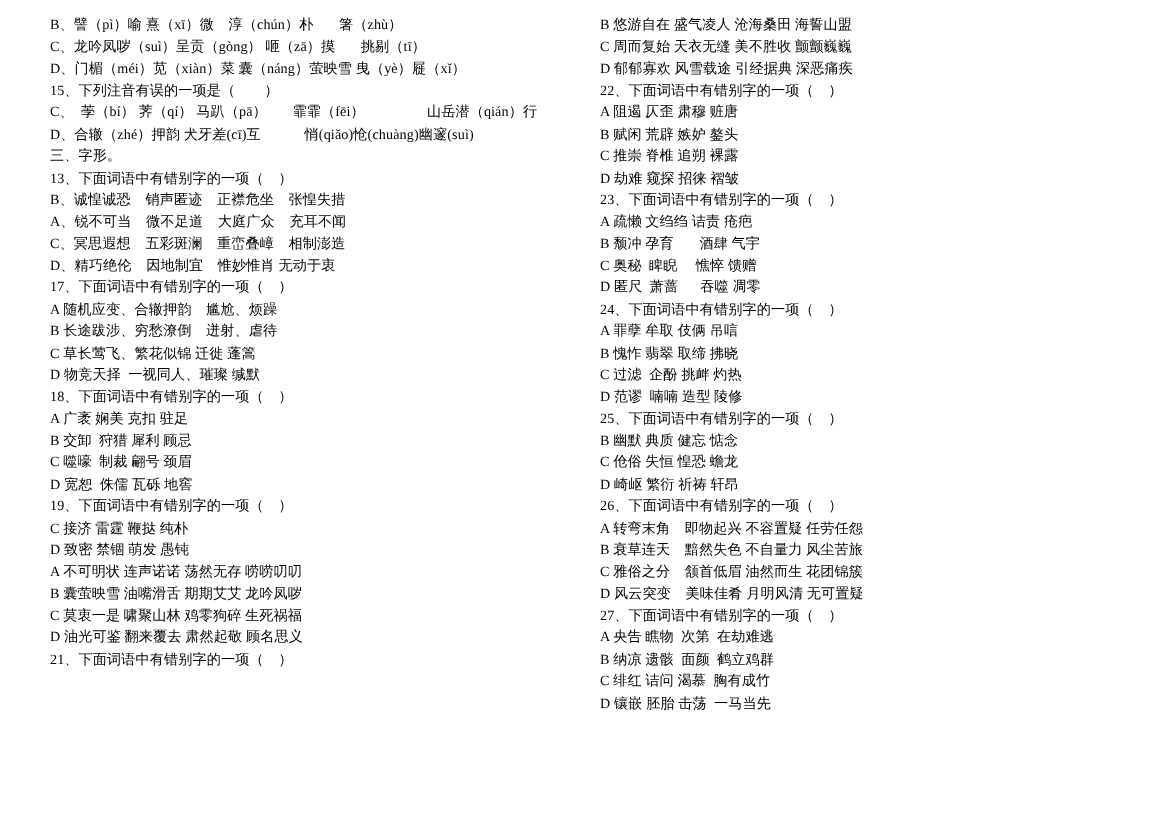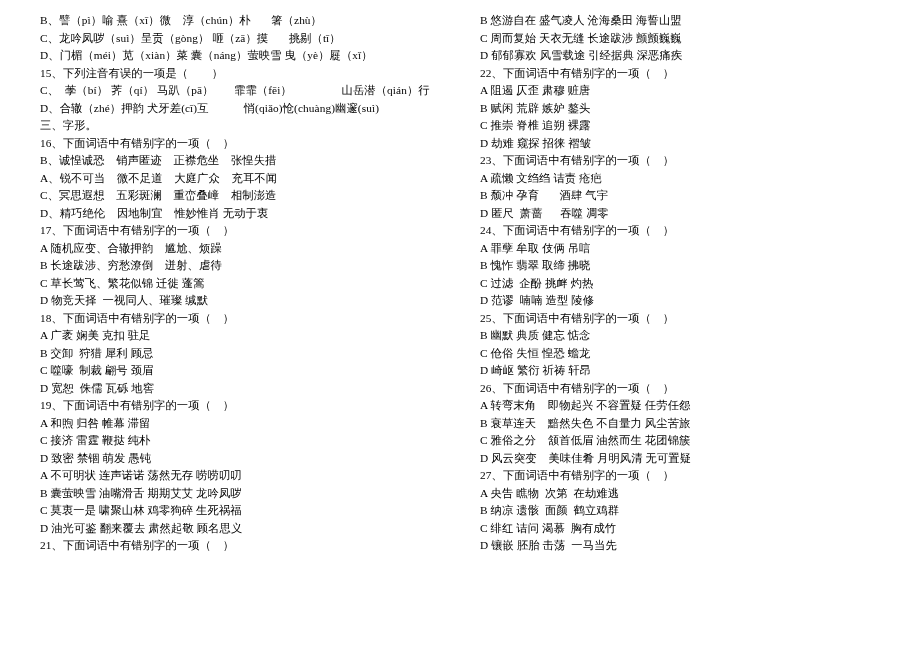--- a/index.html
+++ b/index.html
@@ -15,57 +15,57 @@
 <div class="page">
   <div class="col left">
     <div class="line">B、譬（pì）喻 熹（xī）微    淳（chún）朴       箸（zhù）</div>
     <div class="line">C、龙吟凤哕（suì）呈贡（gòng） 咂（zā）摸       挑剔（tī）</div>
     <div class="line">D、门楣（méi）苋（xiàn）菜 囊（náng）萤映雪 曳（yè）屣（xǐ）</div>
     <div class="line">15、下列注音有误的一项是（        ）</div>
     <div class="line">C、  荸（bí） 荠（qí） 马趴（pā）       霏霏（fēi）                 山岳潜（qián）行</div>
     <div class="line"></div>
     <div class="line">D、合辙（zhé）押韵 犬牙差(cī)互            悄(qiǎo)怆(chuàng)幽邃(suì)</div>
     <div class="line">三、字形。</div>
-    <div class="line">16、下面词语中有错别字的一项（    ）</div>
+    <div class="line">13、下面词语中有错别字的一项（    ）</div>
     <div class="line">B、诚惶诚恐    销声匿迹    正襟危坐    张惶失措</div>
     <div class="line">A、锐不可当    微不足道    大庭广众    充耳不闻</div>
     <div class="line">C、冥思遐想    五彩斑澜    重峦叠嶂    相制澎造</div>
     <div class="line">D、精巧绝伦    因地制宜    惟妙惟肖 无动于衷</div>
     <div class="line">17、下面词语中有错别字的一项（    ）</div>
     <div class="line">A 随机应变、合辙押韵    尴尬、烦躁</div>
     <div class="line">B 长途跋涉、穷愁潦倒    迸射、虐待</div>
     <div class="line">C 草长莺飞、繁花似锦 迁徙 蓬篙</div>
     <div class="line">D 物竞天择  一视同人、璀璨 缄默</div>
     <div class="line">18、下面词语中有错别字的一项（    ）</div>
     <div class="line">A 广袤 娴美 克扣 驻足</div>
     <div class="line">B 交卸  狩猎 犀利 顾忌</div>
     <div class="line">C 噬嚎  制裁 翩号 颈眉</div>
     <div class="line">D 宽恕  侏儒 瓦砾 地窖</div>
     <div class="line">19、下面词语中有错别字的一项（    ）</div>
-    <div class="line">A 和煦 归咎 帷幕 滞留</div>
     <div class="line">C 接济 雷霆 鞭挞 纯朴</div>
     <div class="line">D 致密 禁锢 萌发 愚钝</div>
     <div class="line">A 不可明状 连声诺诺 荡然无存 唠唠叨叨</div>
     <div class="line">B 囊萤映雪 油嘴滑舌 期期艾艾 龙吟凤哕</div>
     <div class="line">C 莫衷一是 啸聚山林 鸡零狗碎 生死祸福</div>
     <div class="line">D 油光可鉴 翻来覆去 肃然起敬 顾名思义</div>
     <div class="line">21、下面词语中有错别字的一项（    ）</div>
   </div>
   <div class="col right">
     <div class="line">B 悠游自在 盛气凌人 沧海桑田 海誓山盟</div>
-    <div class="line">C 周而复始 天衣无缝 长途跋涉 颤颤巍巍</div>
+    <div class="line">C 周而复始 天衣无缝 美不胜收 颤颤巍巍</div>
     <div class="line">D 郁郁寡欢 风雪载途 引经据典 深恶痛疾</div>
     <div class="line">22、下面词语中有错别字的一项（    ）</div>
     <div class="line">A 阻遏 仄歪 肃穆 赃唐</div>
     <div class="line">B 赋闲 荒辟 嫉妒 鏊头</div>
     <div class="line">C 推崇 脊椎 追朔 裸露</div>
     <div class="line">D 劫难 窥探 招徕 褶皱</div>
     <div class="line">23、下面词语中有错别字的一项（    ）</div>
     <div class="line">A 疏懒 文绉绉 诘责 疮疤</div>
     <div class="line">B 颓冲 孕育       酒肆 气宇</div>
+    <div class="line">C 奥秘  睥睨     憔悴 馈赠</div>
     <div class="line">D 匿尺  萧蔷      吞噬 凋零</div>
     <div class="line">24、下面词语中有错别字的一项（    ）</div>
     <div class="line">A 罪孽 牟取 伎俩 吊唁</div>
     <div class="line">B 愧怍 翡翠 取缔 拂晓</div>
     <div class="line">C 过滤  企酚 挑衅 灼热</div>
     <div class="line">D 范谬  喃喃 造型 陵修</div>
     <div class="line">25、下面词语中有错别字的一项（    ）</div>
     <div class="line">B 幽默 典质 健忘 惦念</div>
     <div class="line">C 伧俗 失恒 惶恐 蟾龙</div>
     <div class="line">D 崎岖 繁衍 祈祷 轩昂</div>

